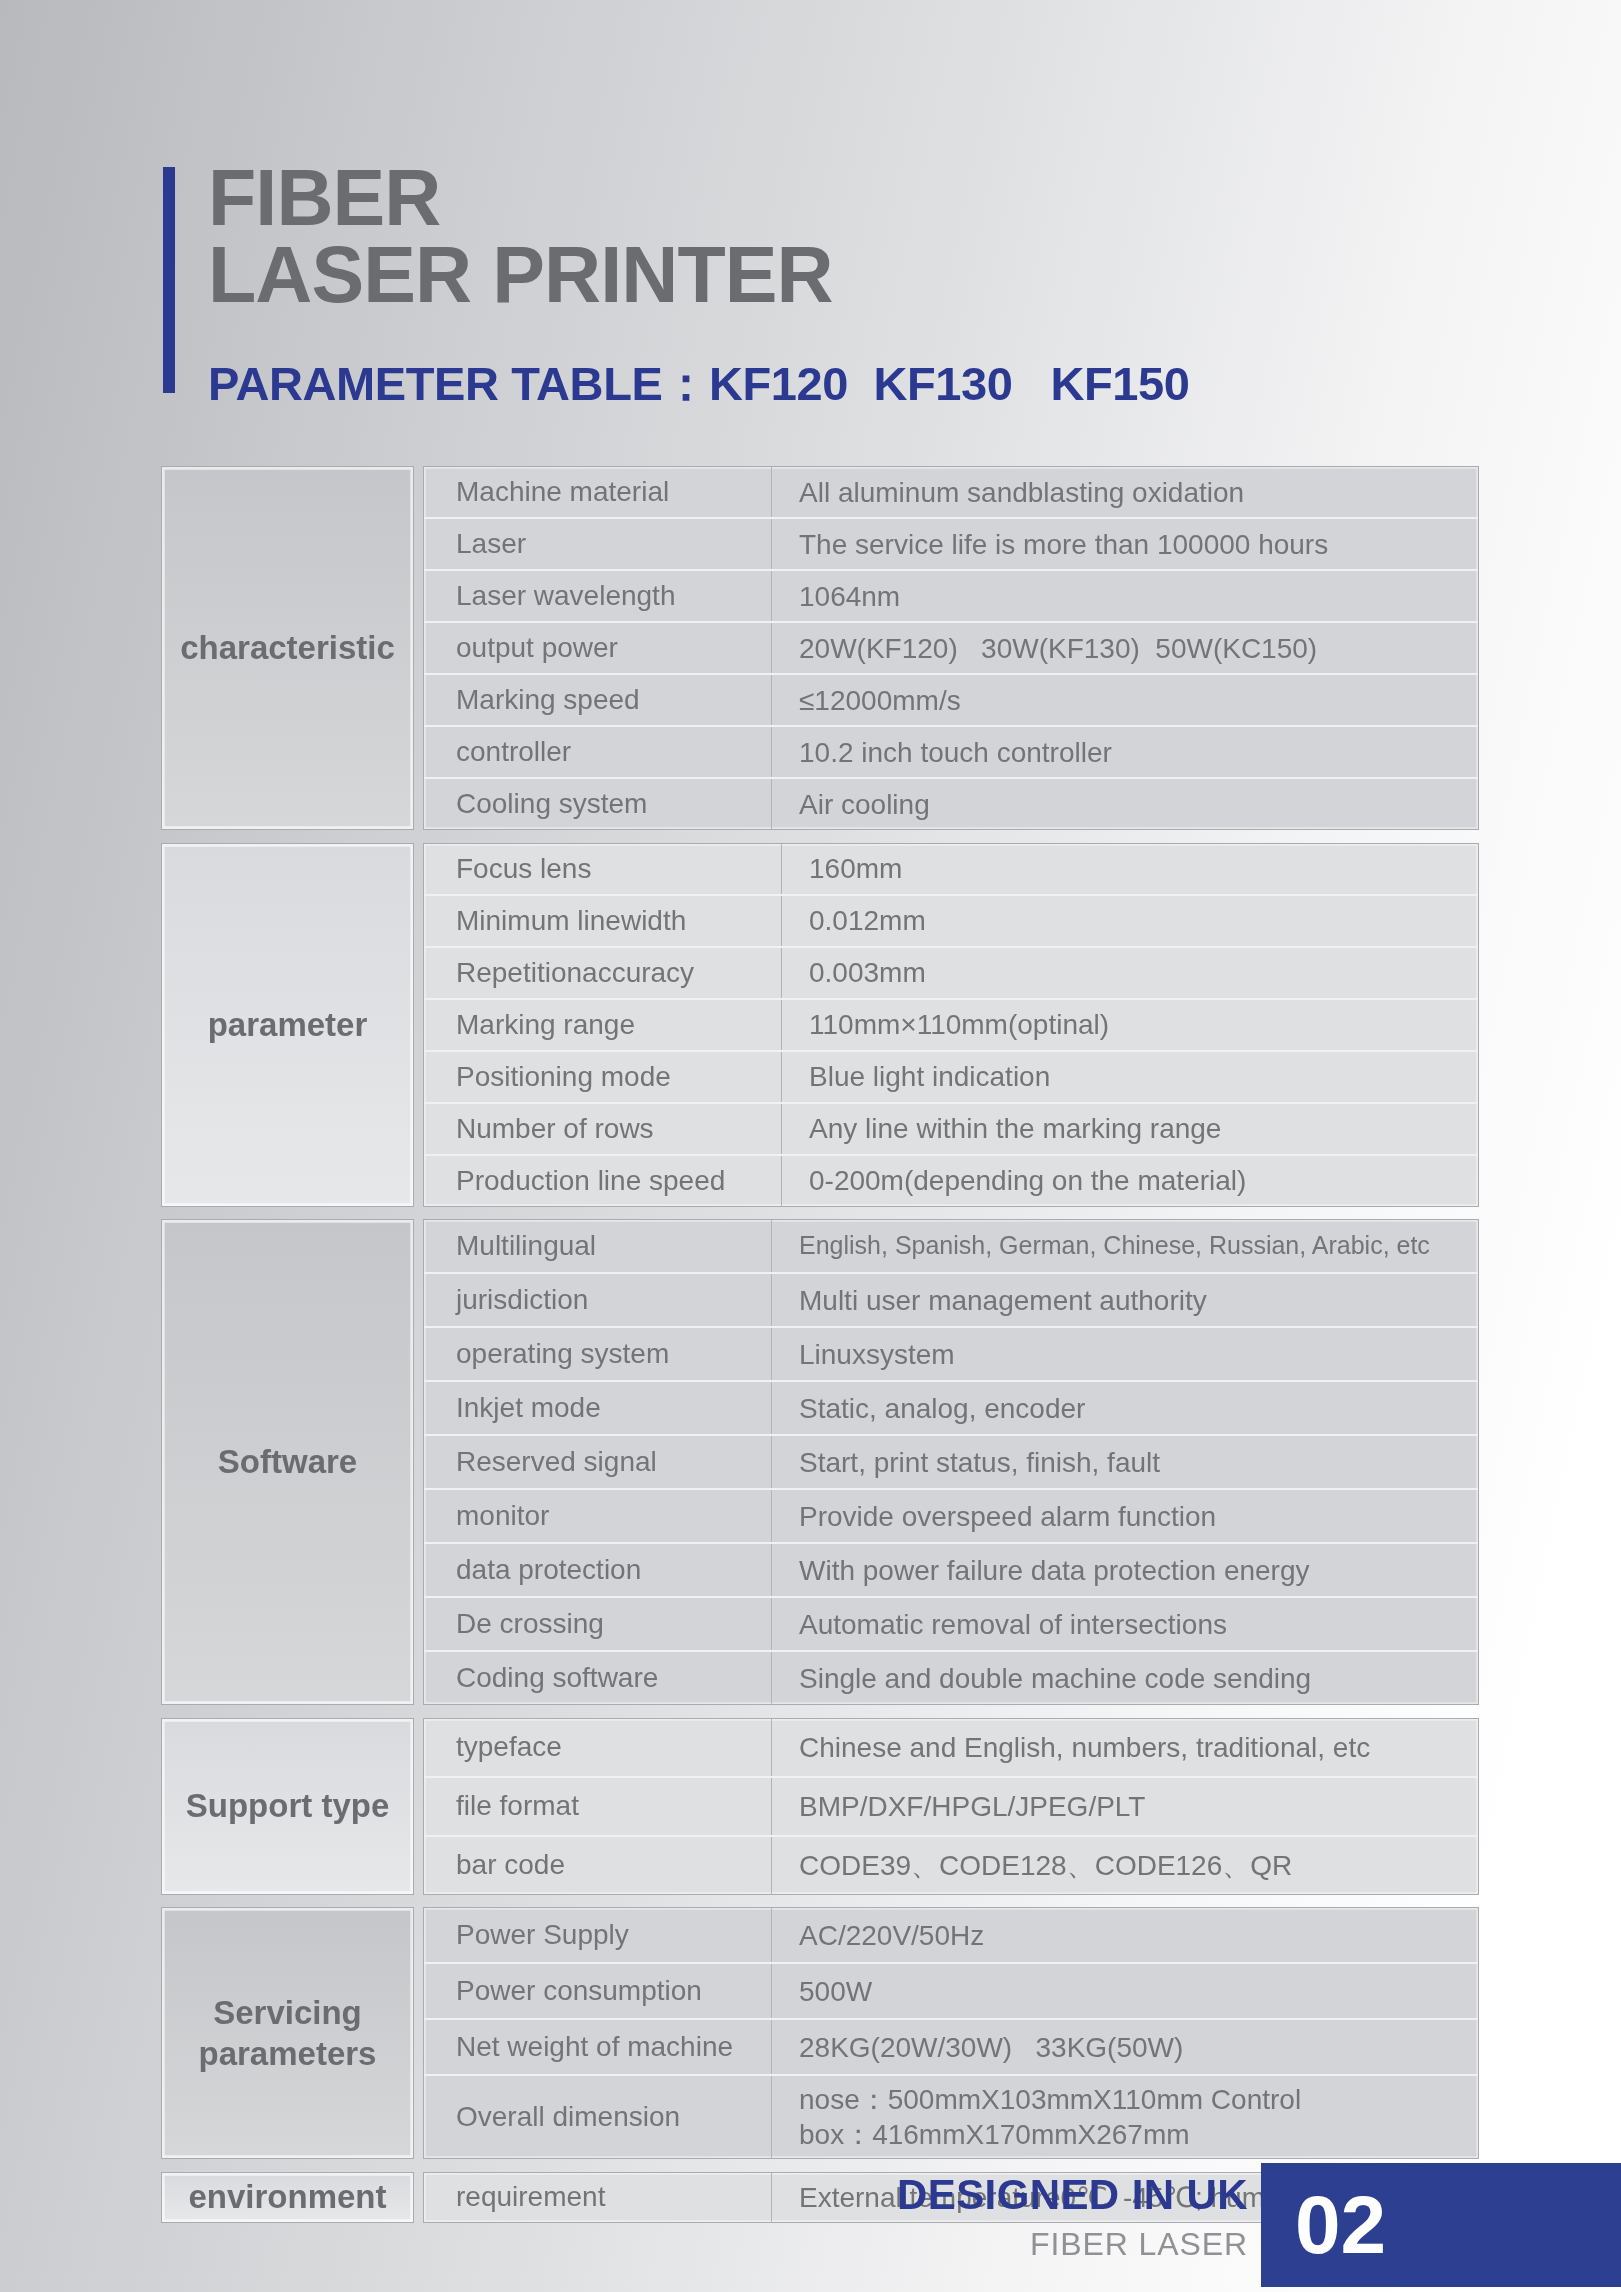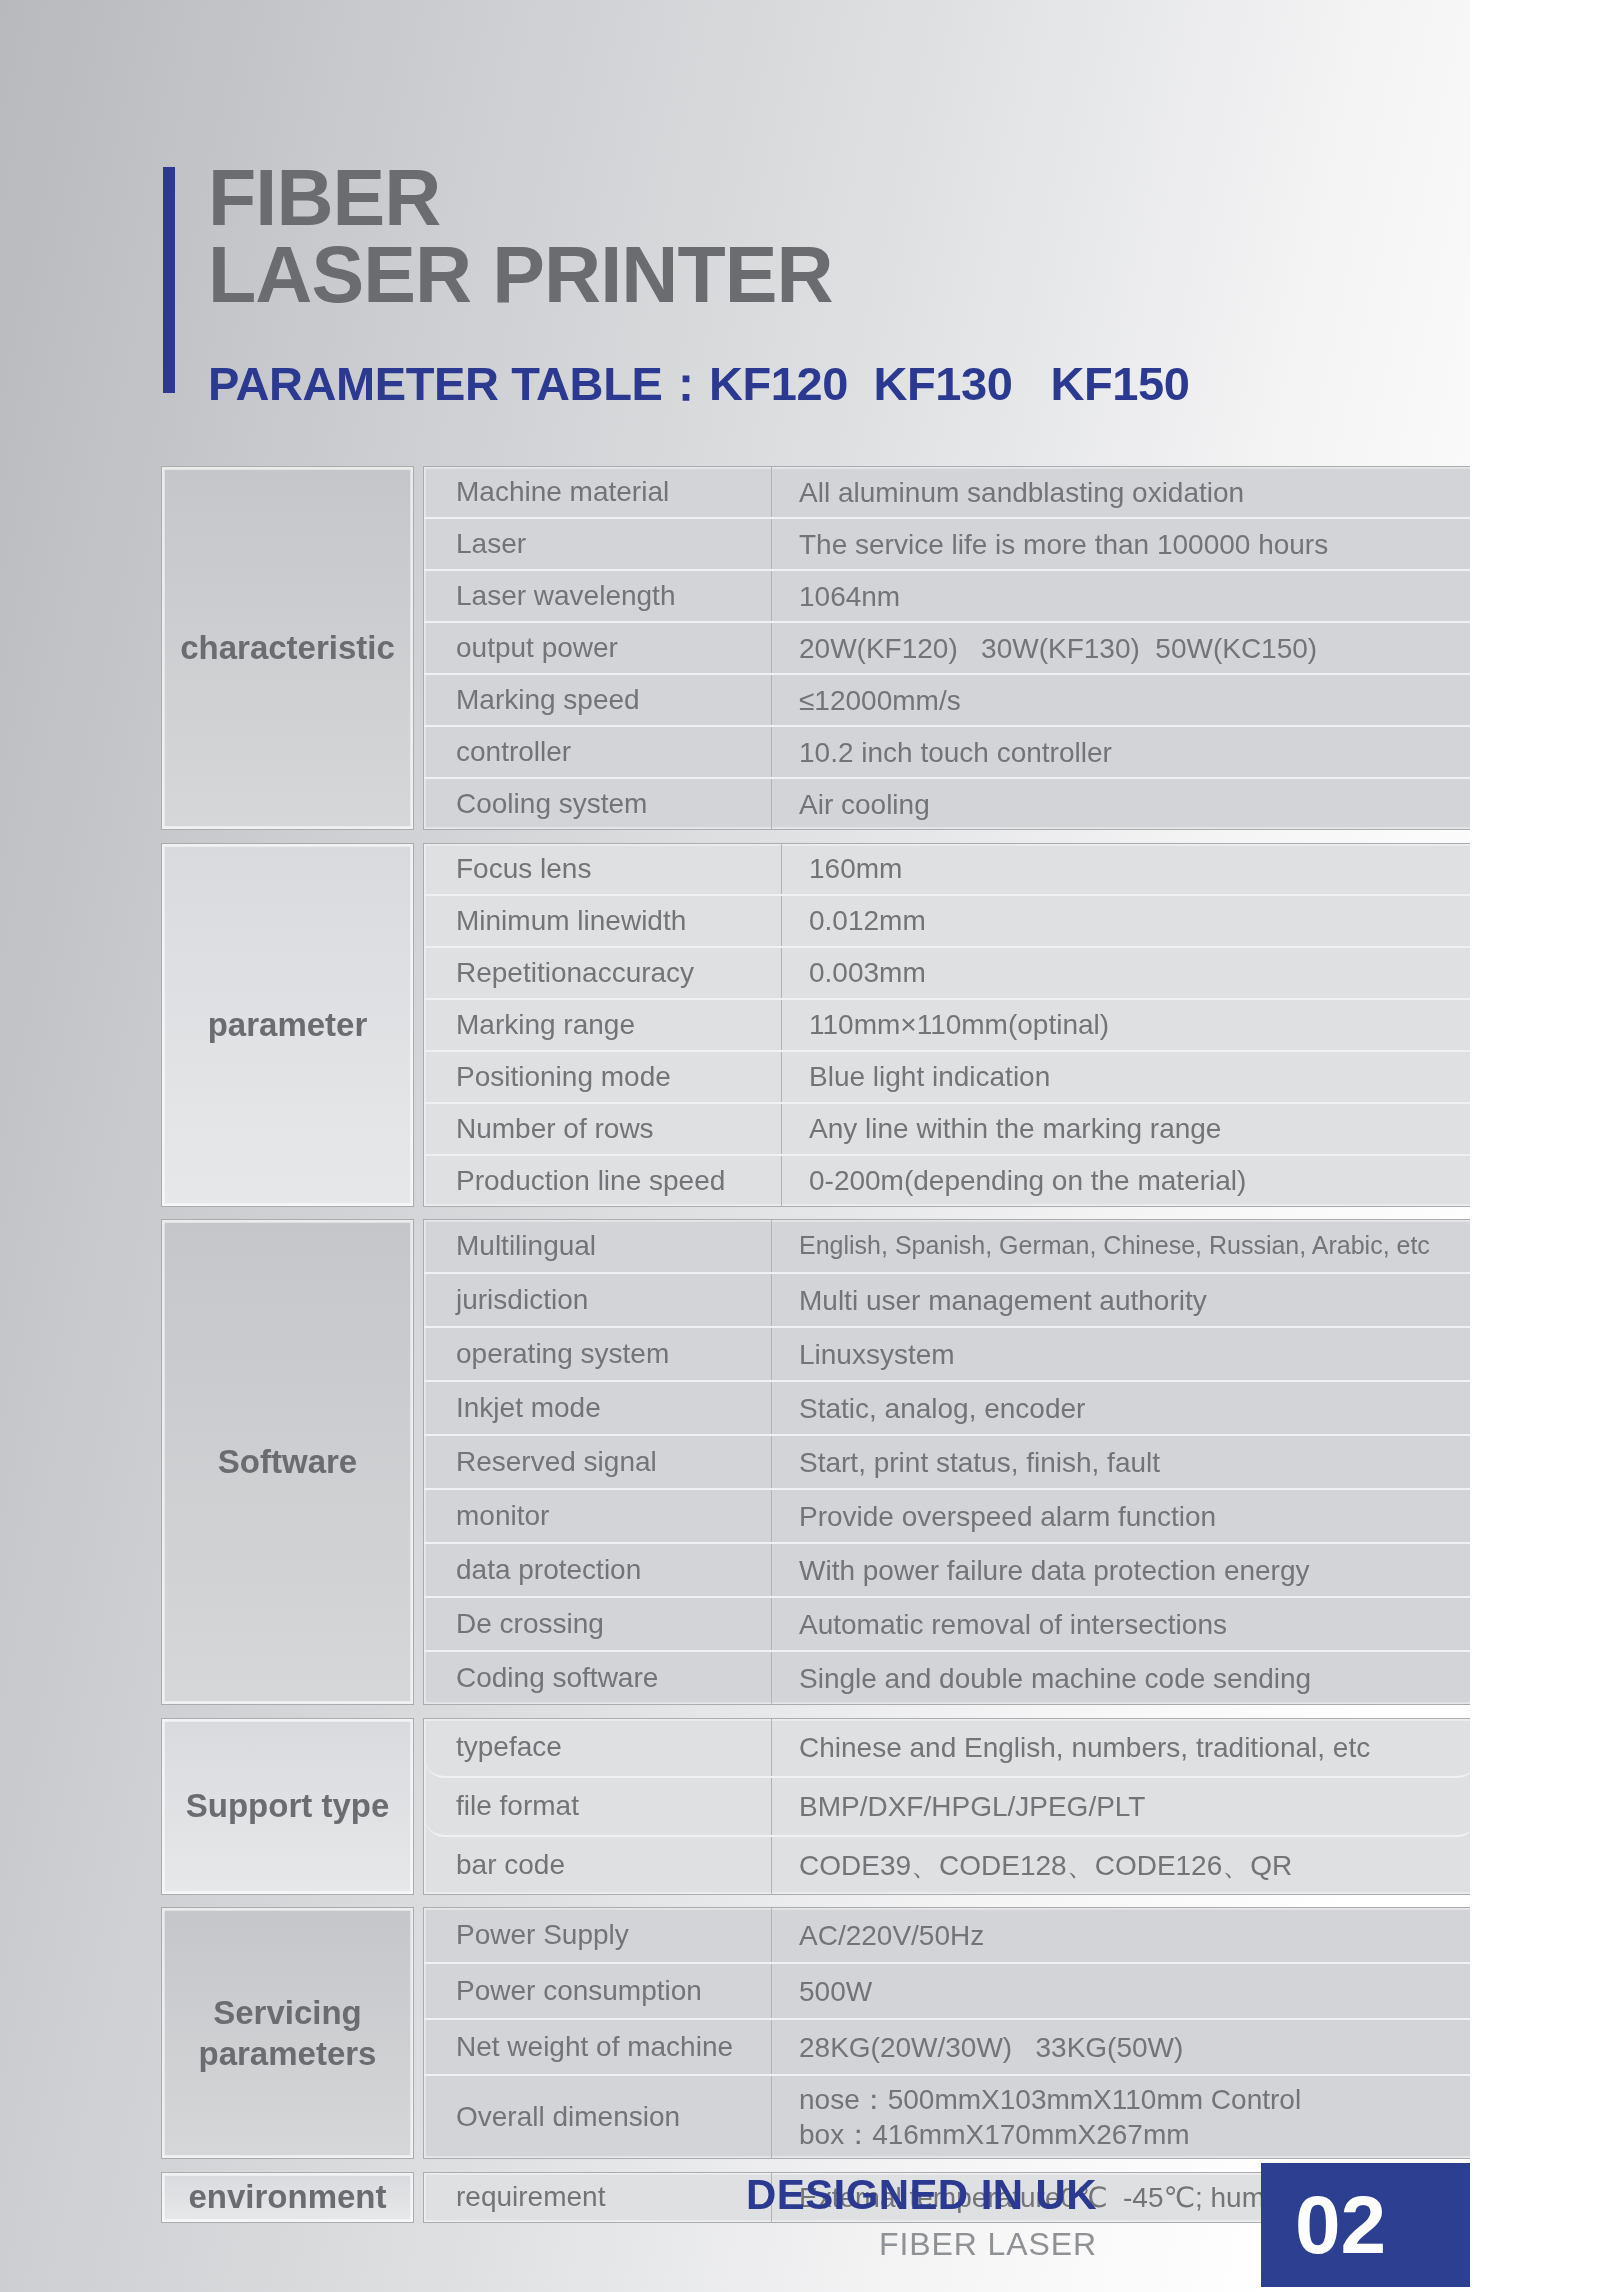--- a/index.html
+++ b/index.html
@@ -1,17 +1,17 @@
 <!DOCTYPE html>
 <html style="font-size:14.3px"><head>
 <meta charset="utf-8">
 <style>
   html,body { margin:0; padding:0; }
   .page {
-    position:relative; width:1470px; height:2293px; overflow:hidden;
+    position:relative; width:1621px; height:2293px; overflow:hidden;
     background:linear-gradient(102deg,#b8b9bd 0%,#cbccCF 22%,#dfe0e2 48%,#f5f5f6 72%,#ffffff 90%);
     font-family:"Liberation Sans","DejaVu Sans",sans-serif;
   }
   .accent-bar { position:absolute; left:163px; top:167px; width:11.6px; height:226px; background:#2b3990; }
   .page-title { position:absolute; left:208px; top:159px; font-size:79px; font-weight:bold;
     color:#6b6c6f; line-height:0.98; letter-spacing:-0.9px; }
   .page-title .line { display:block; }
   .page-subtitle { position:absolute; left:208px; top:353px; font-size:47px; font-weight:bold;
     color:#2b3990; letter-spacing:-0.4px; white-space:pre-wrap; }
 
@@ -28,21 +28,21 @@
   .row { display:flex; align-items:stretch; border-bottom:2.7px solid #f0f1f2; }
   .row:last-child { border-bottom:none; }
   .cell { display:flex; align-items:center; font-size:28px; color:#737477; padding:5.4px 0; }
   .label { width:315px; flex:none; padding-left:32px; }
   .value { flex:1; border-left:1.8px solid #b3b4b7; padding-left:27px; padding-right:3px;
     white-space:pre-wrap; line-height:1.25; }
   .section:nth-child(1) .row { min-height:50px; }
   .section:nth-child(2) .row { min-height:50px;gap:10px; }
   .section:nth-child(3) .row { min-height:52px; }
   .section:nth-child(3) .row:first-child .value { font-size:25px; }
-  .section:nth-child(4) .row { min-height:57px;border-radius:21px; }
+  .section:nth-child(4) .row { min-height:57px; }
   .section:nth-child(5) .row { min-height:54px; }
   .section:nth-child(5) .row:last-child { min-height:82px; }
   .section:nth-child(6) .row { min-height:49px; }
 
   .footer-text { position:absolute; right:373px; top:2171px; text-align:right; }
   .designed { font-size:42px; font-weight:bold; color:#2b3990; letter-spacing:0.4px;padding-left:40px; }
   .brand { font-size:32px; color:#8f9194; margin-top:7.2px; letter-spacing:0.9px; }
   .page-number-box { position:absolute; left:1261px; top:2163px; right:0; height:124px; background:#2c3f90; }
   .page-number { font-size:82px; font-weight:bold; color:#ffffff; line-height:124px; padding-left:34px; }
 </style>

